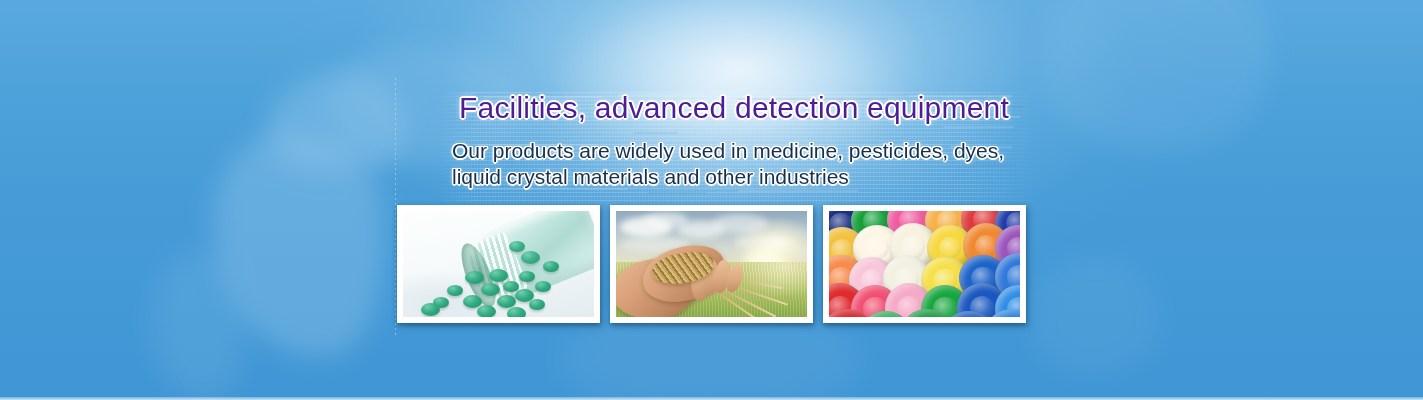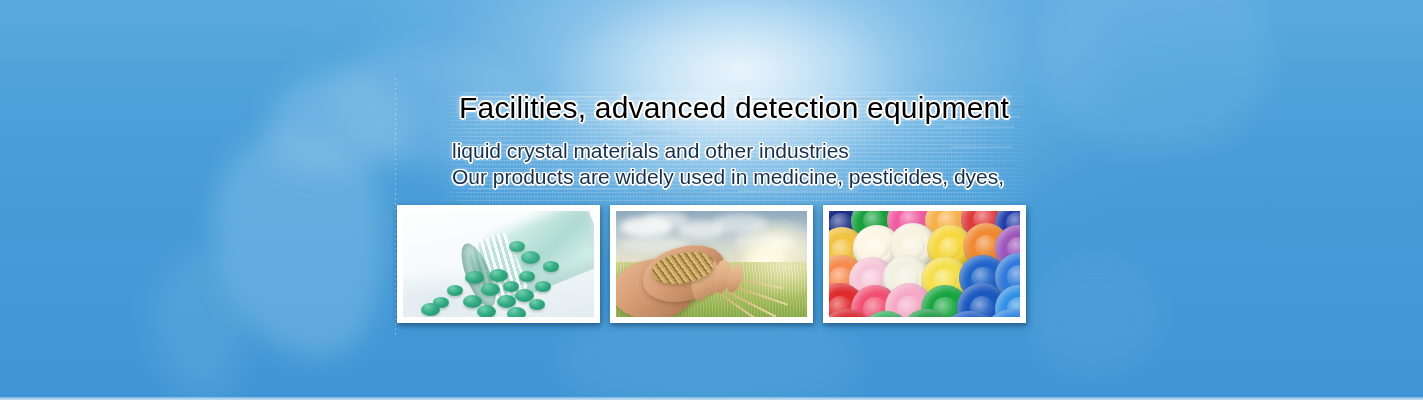--- a/index.html
+++ b/index.html
@@ -126,21 +126,21 @@
 
   
   .copy { position:absolute; left:0; top:0; width:100%; }
 
   .headline {
     position:absolute;
     left:459px; top:91px;
     font-size:30px;
     font-weight:400;
     letter-spacing:.2px;
-    color:#000000;
+    color:#4c1d95;
     white-space:nowrap;
     text-shadow:
       -1.4px -1.4px 0 #ffffff,  1.4px -1.4px 0 #ffffff,
       -1.4px  1.4px 0 #ffffff,  1.4px  1.4px 0 #ffffff,
       -1.8px 0 0 #ffffff, 1.8px 0 0 #ffffff,
       0 -1.8px 0 #ffffff, 0 1.8px 0 #ffffff,
       0 0 6px rgba(255,255,255,0.95);
   }
 
   .subhead {
@@ -352,22 +352,22 @@
     <div class="sbar d" style="left:524px; top:72px;  width:54px;"></div>
     <div class="sbar" style="left:30px;  top:96px;  width:160px;"></div>
     <div class="sbar d" style="left:210px; top:100px; width:58px;"></div>
     <div class="sbar" style="left:300px; top:98px;  width:120px;"></div>
   </div>
 
   <div class="copy">
     <div class="headline">Facilities, advanced detection equipment</div>
 
     <div class="subhead">
+      <span class="line">Our products are widely used in medicine, pesticides, dyes,</span>
       <span class="line">liquid crystal materials and other industries</span>
-      <span class="line">Our products are widely used in medicine, pesticides, dyes,</span>
     </div>
   </div>
 
   <div class="gallery">
 
     <div class="thumb">
       <div class="photo ph-pills">
         <div class="bottle">
           <div class="bottle-neck"></div>
           <div class="bottle-mouth"></div>

